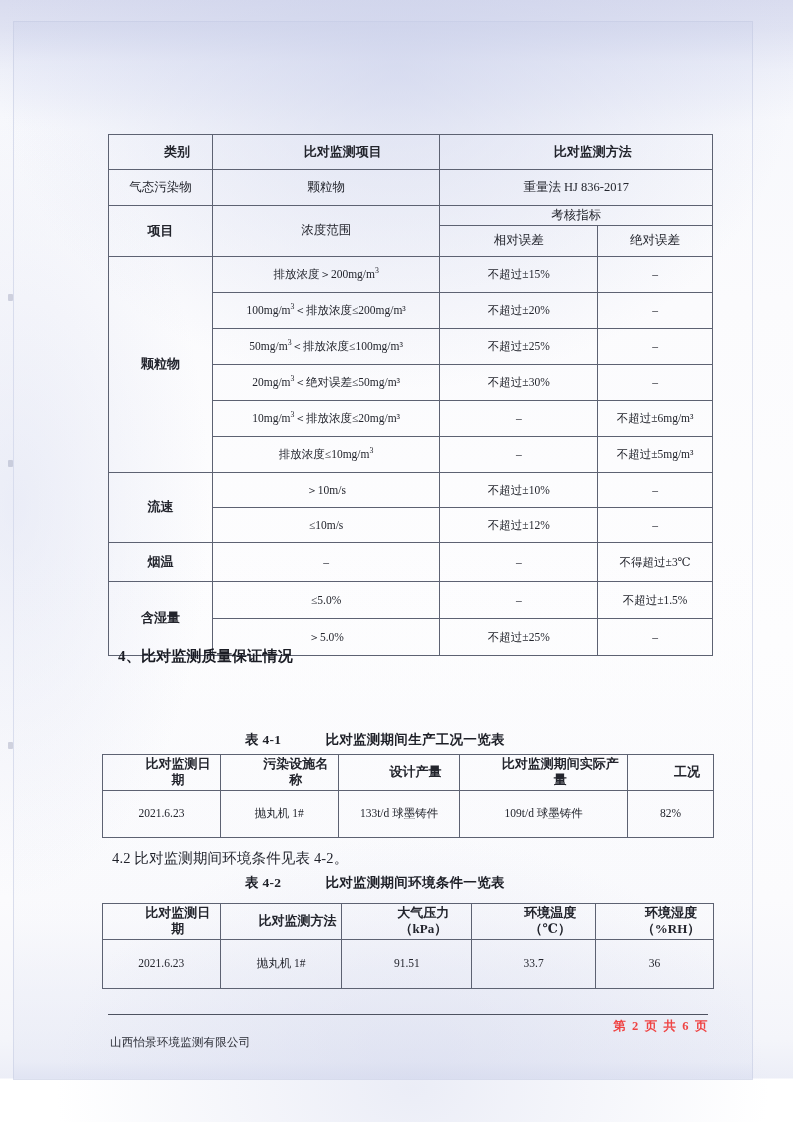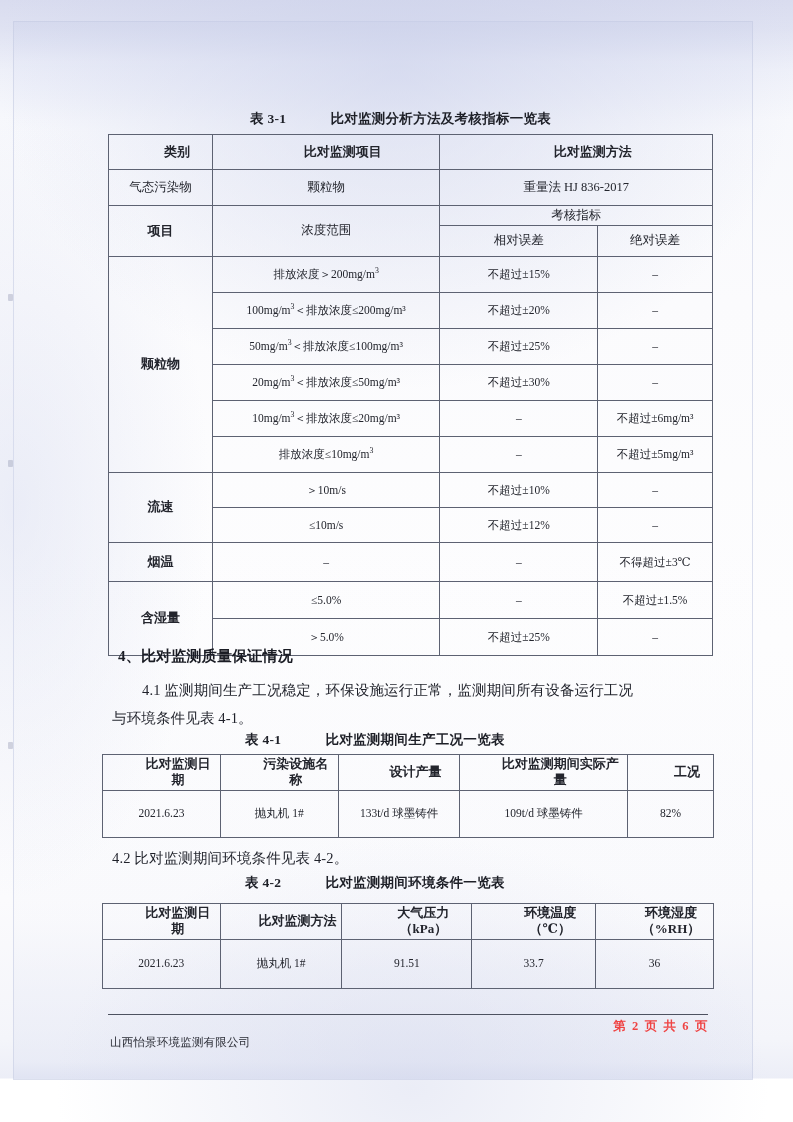--- a/index.html
+++ b/index.html
@@ -175,23 +175,20 @@
 
 <div id="scan-page"></div>
 <div id="page-sheet"></div>
 <div id="scan-noise"></div>
 <div class="margin-mark" style="left:8px; top:294px;"></div>
 <div class="margin-mark" style="left:8px; top:460px;"></div>
 <div class="margin-mark" style="left:8px; top:742px;"></div>
 
 <div id="content">
 
-  <div class="caption" style="left:250px; top:110px;">
-    <span class="cap-num">表 3-1</span><span>比对监测分析方法及考核指标一览表</span>
-  </div>
 
   <table id="table-3-1" class="doc-table">
     <colgroup>
       <col style="width:104px">
       <col style="width:228px">
       <col style="width:158px">
       <col style="width:115px">
     </colgroup>
     <tbody>
 
@@ -234,21 +231,21 @@
       </tr>
       <tr>
         <td class="num" style="height:33px">
           <span>50mg/m</span><sup>3</sup><span>＜排放浓度≤100mg/m³</span>
         </td>
         <td class="num">不超过±25%</td>
         <td class="num">–</td>
       </tr>
       <tr>
         <td class="num" style="height:33px">
-          <span>20mg/m</span><sup>3</sup><span>＜排放浓度≤50mg/m³</span>
+          <span>20mg/m</span><sup>3</sup><span>＜绝对误差≤50mg/m³</span>
         </td>
         <td class="num">不超过±30%</td>
         <td class="num">–</td>
       </tr>
       <tr>
         <td class="num" style="height:33px">
           <span>10mg/m</span><sup>3</sup><span>＜排放浓度≤20mg/m³</span>
         </td>
         <td class="num">–</td>
         <td class="num">不超过±6mg/m³</td>
@@ -289,24 +286,20 @@
       <tr>
         <td class="num" style="height:34px">＞5.0%</td>
         <td class="num">不超过±25%</td>
         <td class="num">–</td>
       </tr>
     </tbody>
   </table>
 
   <div class="section-heading" style="left:118px; top:647px;">4、比对监测质量保证情况</div>
 
-  <div class="para" style="left:112px; top:676px; width:600px;">
-    <div><span class="indent"></span><span>4.1 监测期间生产工况稳定，环保设施运行正常，监测期间所有设备运行工况</span></div>
-    <div>与环境条件见表 4-1。</div>
-  </div>
 
   <div class="caption" style="left:245px; top:731px;">
     <span class="cap-num">表 4-1</span><span>比对监测期间生产工况一览表</span>
   </div>
 
   <table id="table-4-1" class="doc-table">
     <colgroup>
       <col style="width:118px">
       <col style="width:118px">
       <col style="width:122px">

